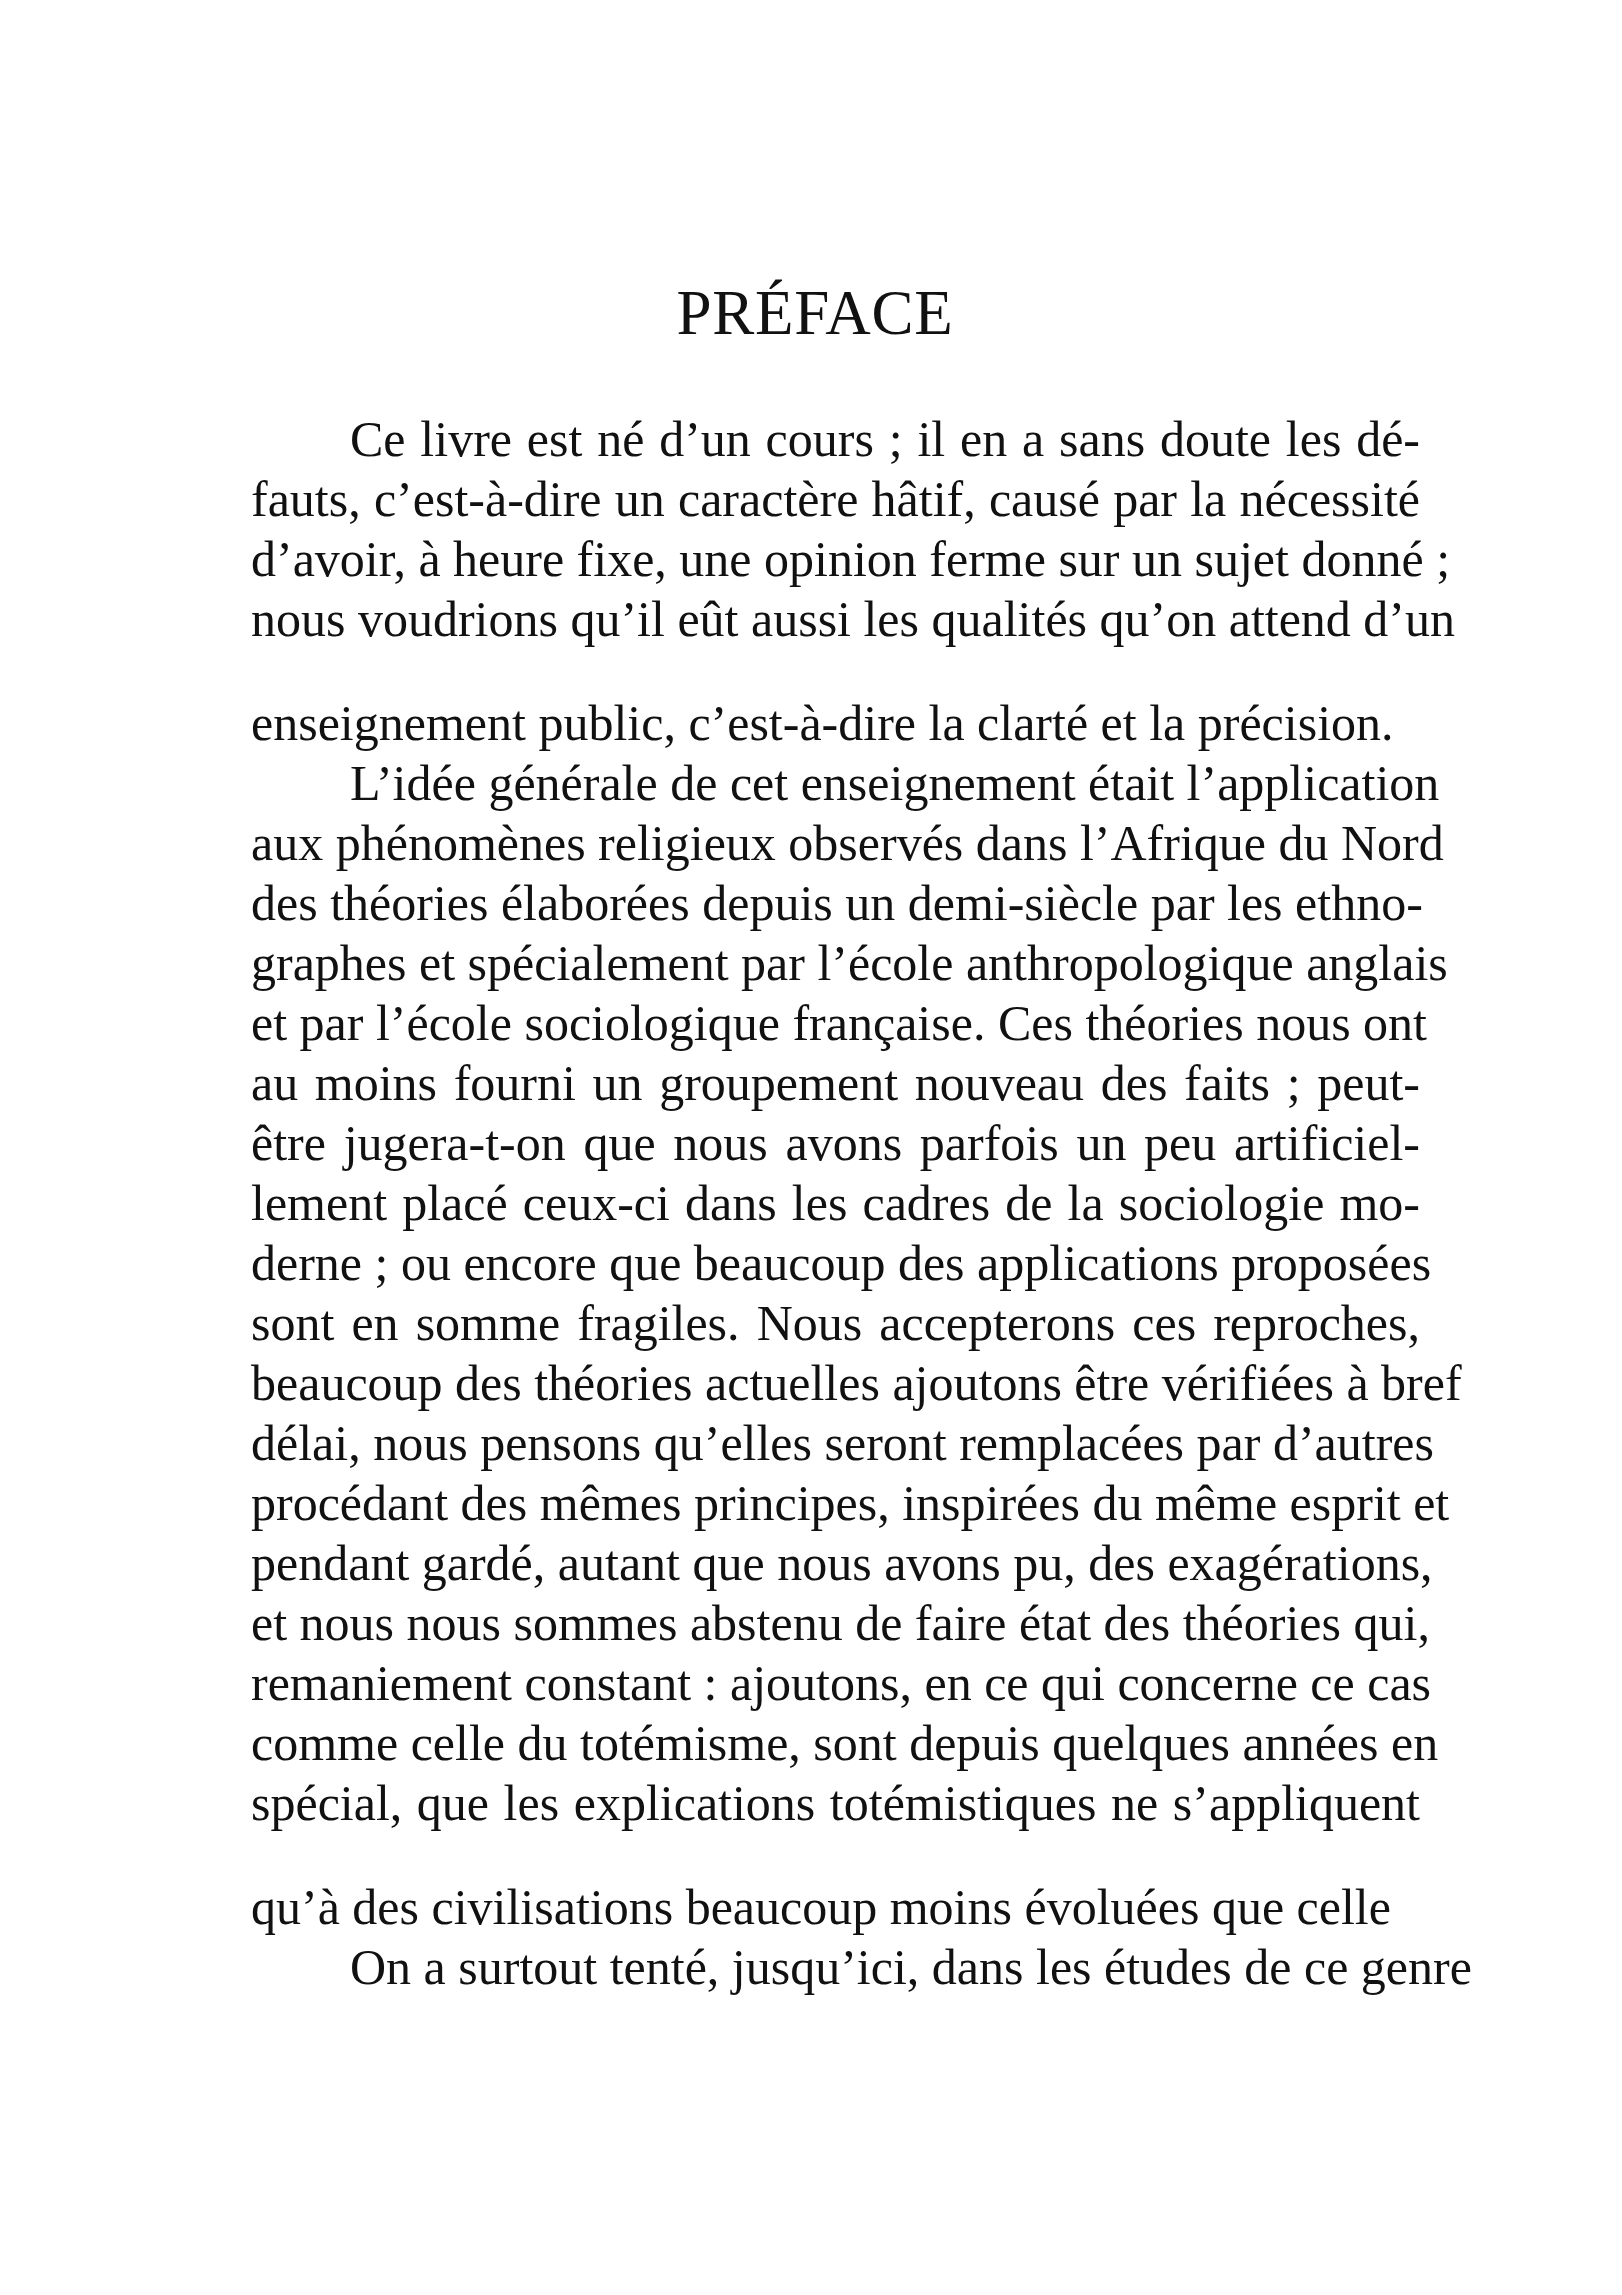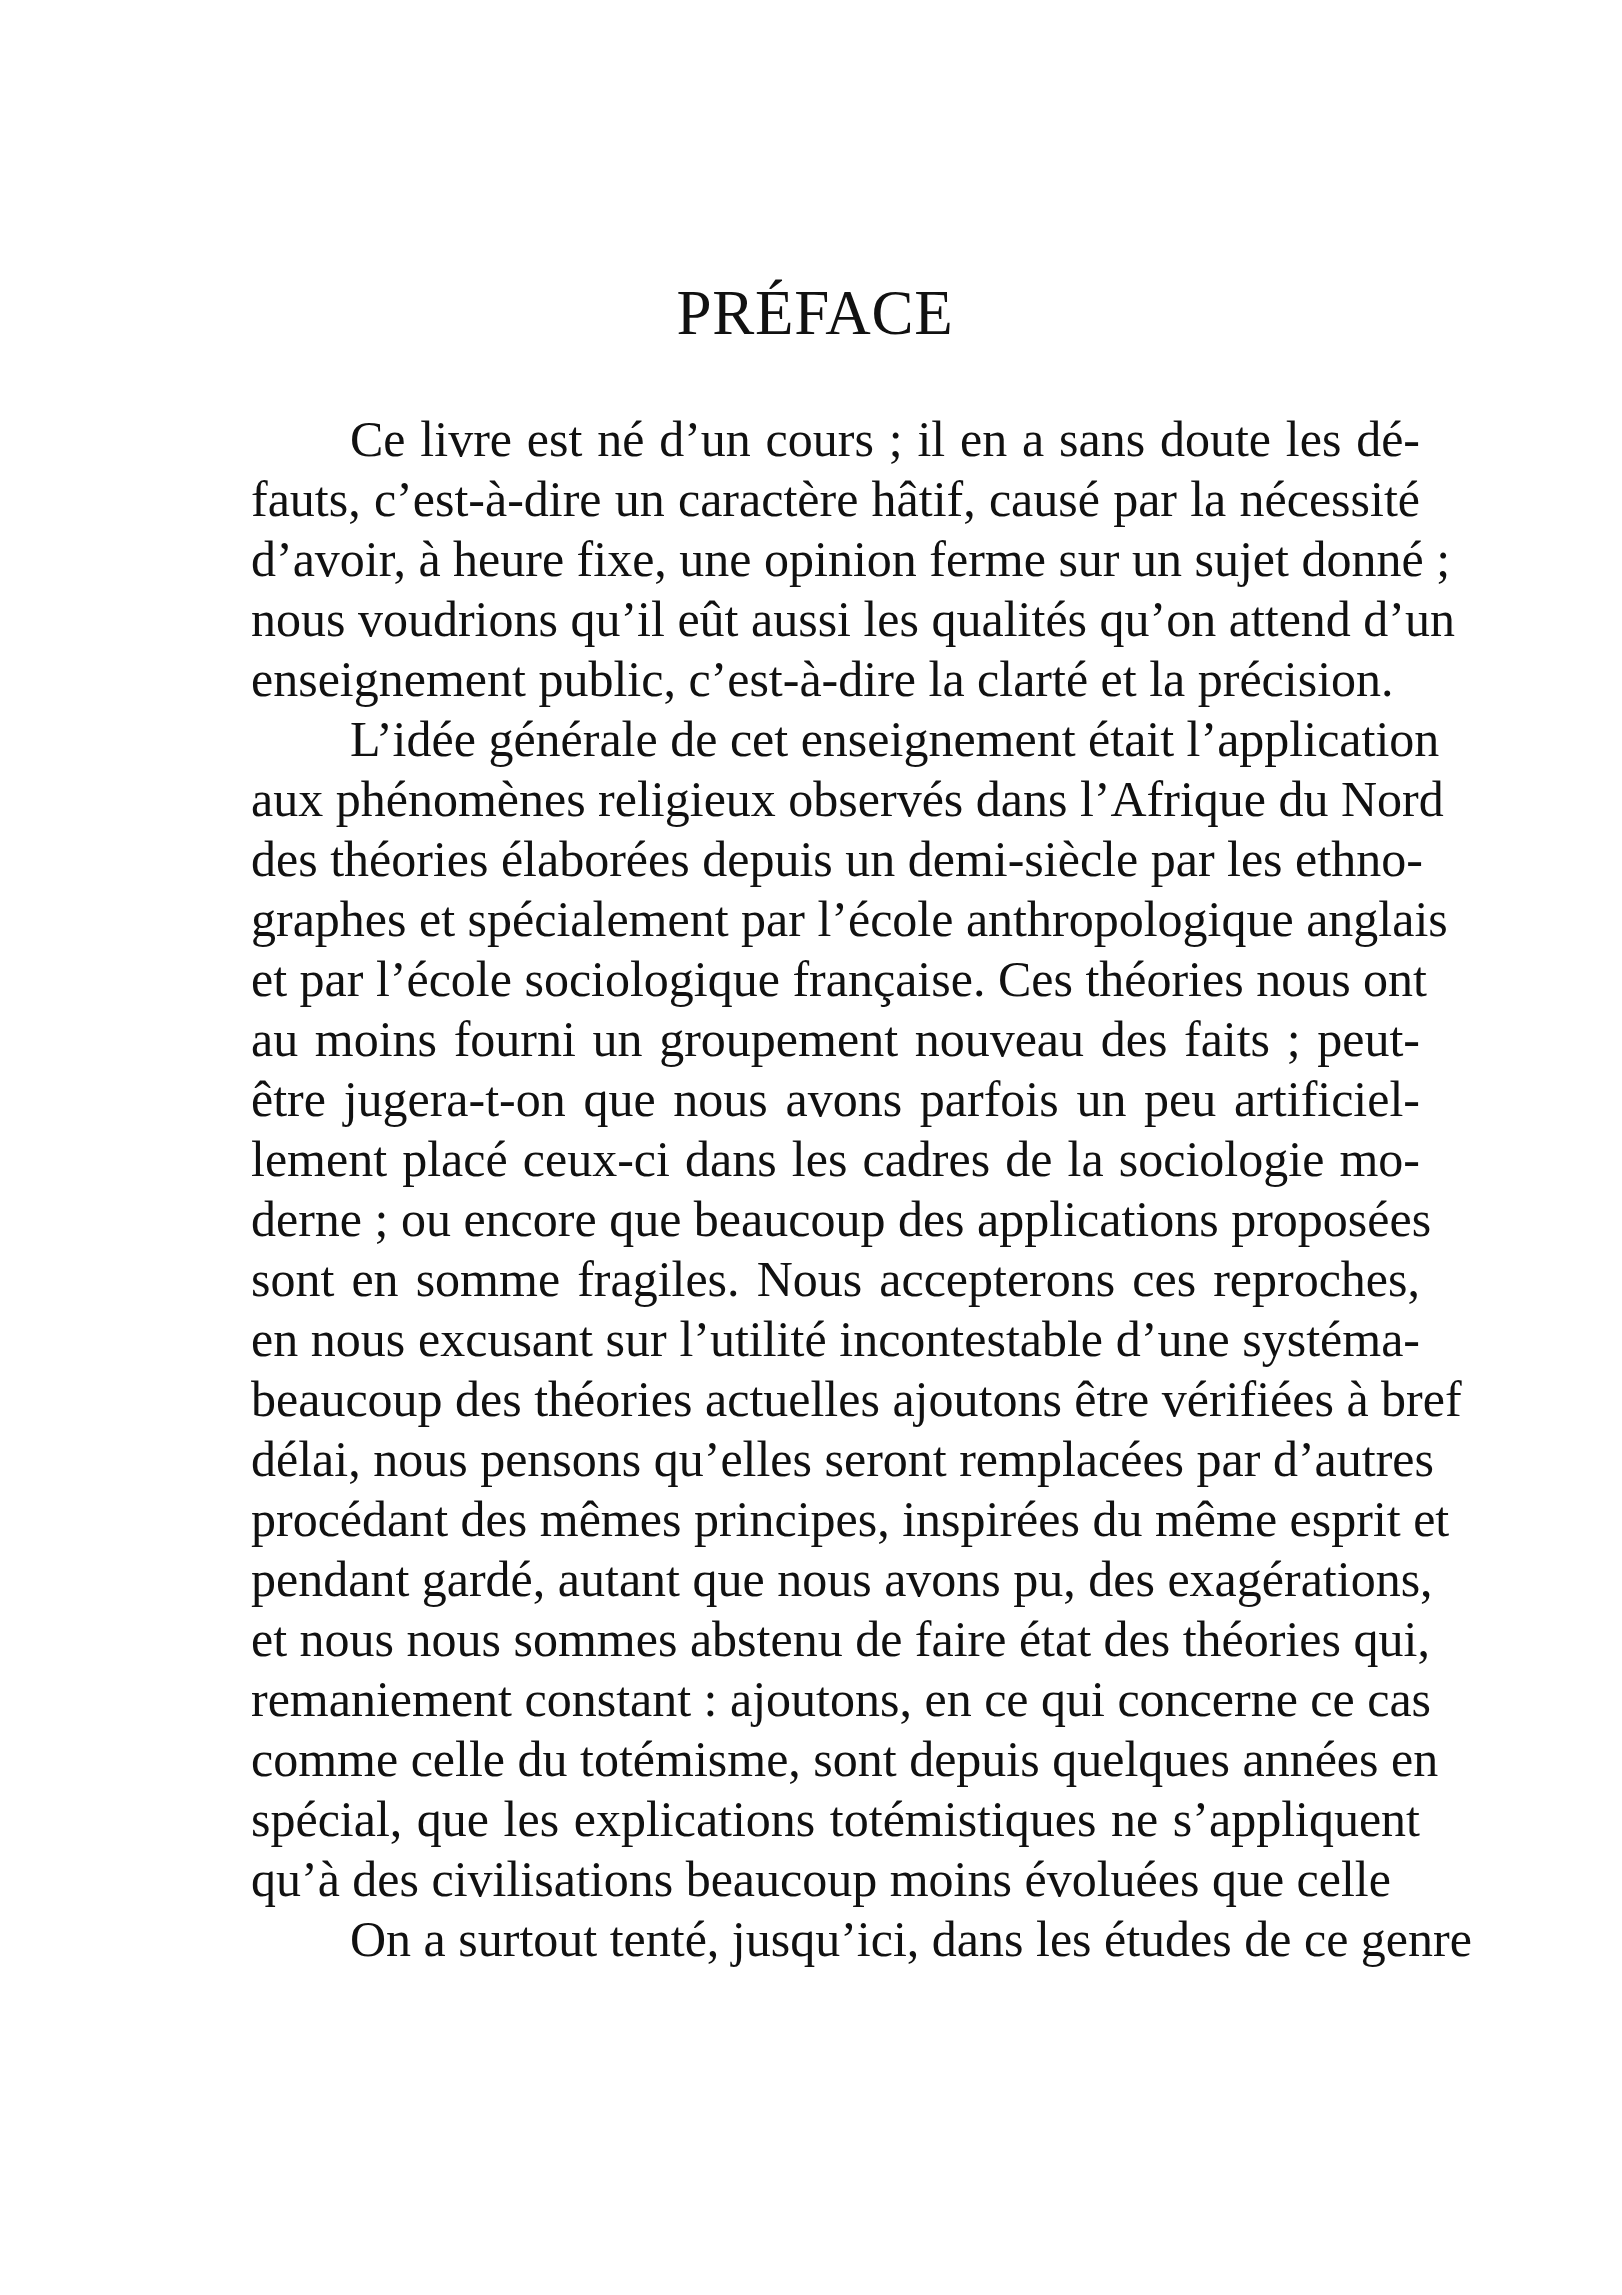--- a/index.html
+++ b/index.html
@@ -46,20 +46,21 @@
   .line {
     display: block;
     white-space: nowrap;
     text-align: justify;
     text-align-last: justify;
     height: 60px;
     overflow: visible;
   }
   .line.last {
     text-align-last: left;
+    margin-top: 44px;
   }
   .line.indent {
     padding-left: 99px;
   }
 </style>
 </head>
 <body>
 
 <div class="page">
   <h1 class="title">PRÉFACE</h1>
@@ -78,21 +79,20 @@
       <span class="line indent">L’idée générale de cet enseignement était l’application</span>
       <span class="line">aux phénomènes religieux observés dans l’Afrique du Nord</span>
       <span class="line">des théories élaborées depuis un demi-siècle par les ethno-</span>
       <span class="line">graphes et spécialement par l’école anthropologique anglais</span>
       <span class="line">et par l’école sociologique française. Ces théories nous ont</span>
       <span class="line">au moins fourni un groupement nouveau des faits ; peut-</span>
       <span class="line">être jugera-t-on que nous avons parfois un peu artificiel-</span>
       <span class="line">lement placé ceux-ci dans les cadres de la sociologie mo-</span>
       <span class="line">derne ; ou encore que beaucoup des applications proposées</span>
       <span class="line">sont en somme fragiles. Nous accepterons ces reproches,</span>
-      <span class="line">en nous excusant sur l’utilité incontestable d’une systéma-</span>
       <span class="line">beaucoup des théories actuelles ajoutons être vérifiées à bref</span>
       <span class="line">délai, nous pensons qu’elles seront remplacées par d’autres</span>
       <span class="line">procédant des mêmes principes, inspirées du même esprit et</span>
       <span class="line">pendant gardé, autant que nous avons pu, des exagérations,</span>
       <span class="line">et nous nous sommes abstenu de faire état des théories qui,</span>
       <span class="line">remaniement constant : ajoutons, en ce qui concerne ce cas</span>
       <span class="line">comme celle du totémisme, sont depuis quelques années en</span>
       <span class="line">spécial, que les explications totémistiques ne s’appliquent</span>
       <span class="line last">qu’à des civilisations beaucoup moins évoluées que celle</span>
     </div>

